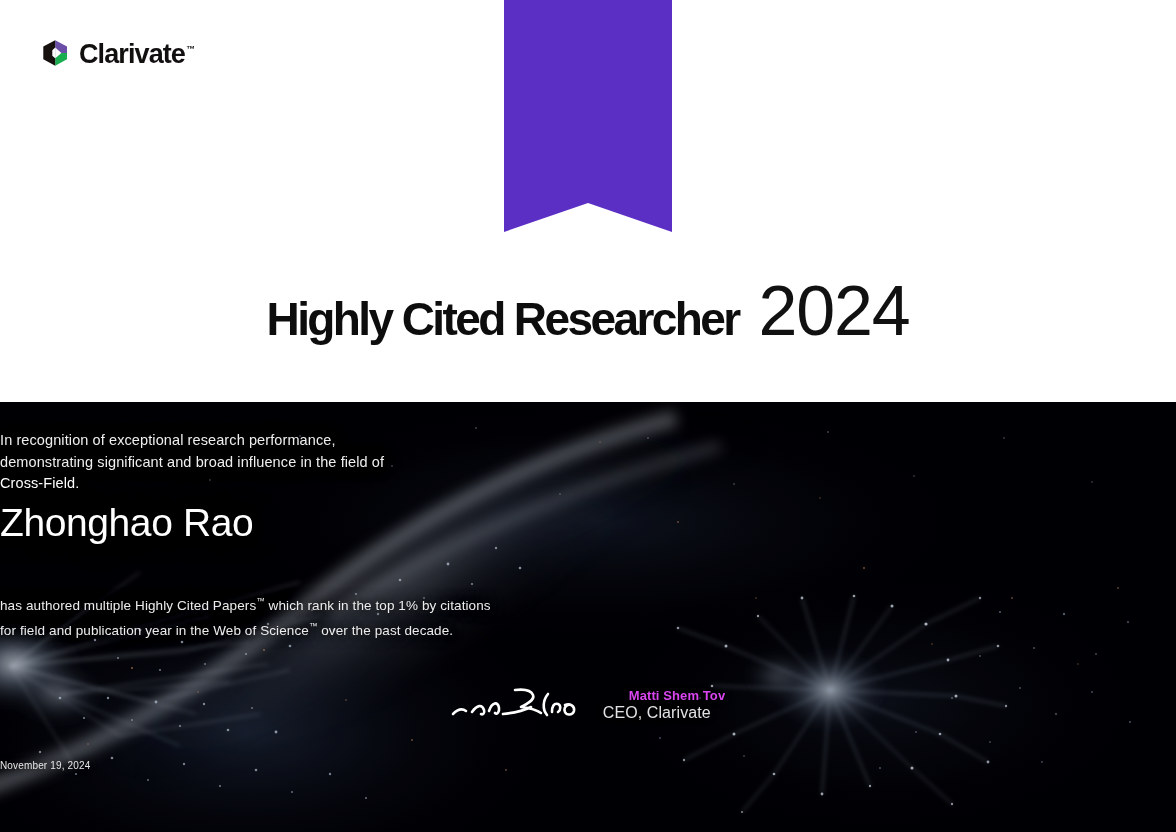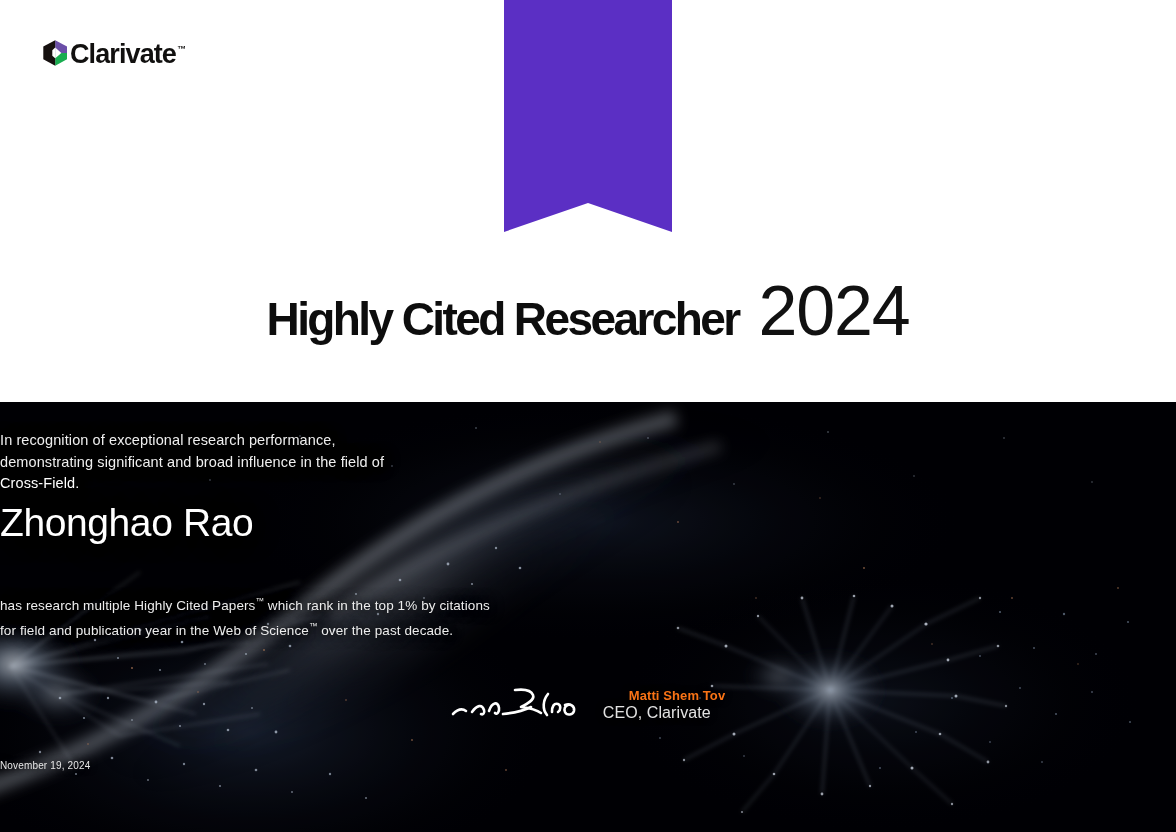--- a/index.html
+++ b/index.html
@@ -20,21 +20,21 @@
   
   #top-section {
     position:absolute; left:0; top:0;
     width:1176px; height:402px;
     background:#ffffff;
   }
 
   
   #brand-logo {
     position:absolute; left:40px; top:38px;
-    display:flex; align-items:center; 
+    display:flex; align-items:center; gap:9px;
   }
   #logo-mark {
     width:30px; height:30px; position:relative; display:block;
   }
   #brand-wordmark {
     font-size:27px; font-weight:bold; color:#11100f;
     letter-spacing:-0.9px; line-height:1;
     position:relative; top:1px;
   }
   #brand-tm {
@@ -99,21 +99,21 @@
   .tm-sup { font-size:8.5px; vertical-align:super; letter-spacing:0; }
 
   
   #signature-row {
     position:absolute; left:0; top:278px; width:1176px;
     display:flex; justify-content:center; align-items:center; gap:26px;
   }
   #signature-mark { width:126px; height:50px; display:block; }
   #signatory-block { text-align:left; padding-bottom:2px; }
   #signatory-name {
-    font-size:13px; font-weight:bold; color:#f97316;
+    font-size:13px; font-weight:bold; color:#d946ef;
     line-height:17px; letter-spacing:0.1px;
     text-shadow:0 0 7px rgba(0,0,0,0.85);
     padding-left:26px;
   }
   #signatory-title {
     font-size:16px; font-weight:normal; color:#e2e2e2;
     line-height:17px; letter-spacing:0.1px;
     text-shadow:0 0 7px rgba(0,0,0,0.85);
   }
 
@@ -398,21 +398,21 @@
       <div id="recognition-block" class="center-text">
         <div>In recognition of exceptional research performance,</div>
         <div>demonstrating significant and broad influence in the field of</div>
         <div id="field-name">Cross-Field.</div>
       </div>
 
       <div id="researcher-name" class="center-text">Zhonghao Rao</div>
 
       <div id="citation-block" class="center-text">
         <div>
-          <span>has research multiple Highly Cited Papers</span><span class="tm-sup">™</span><span> which rank in the top 1% by citations</span>
+          <span>has authored multiple Highly Cited Papers</span><span class="tm-sup">™</span><span> which rank in the top 1% by citations</span>
         </div>
         <div>
           <span>for field and publication year in the Web of Science</span><span class="tm-sup">™</span><span> over the past decade.</span>
         </div>
       </div>
 
       <div id="signature-row">
         <span id="signature-mark">
           <svg width="126" height="50" viewBox="0 0 126 50" xmlns="http://www.w3.org/2000/svg">
             <g fill="none" stroke="#ffffff" stroke-width="2.6" stroke-linecap="round" stroke-linejoin="round">

